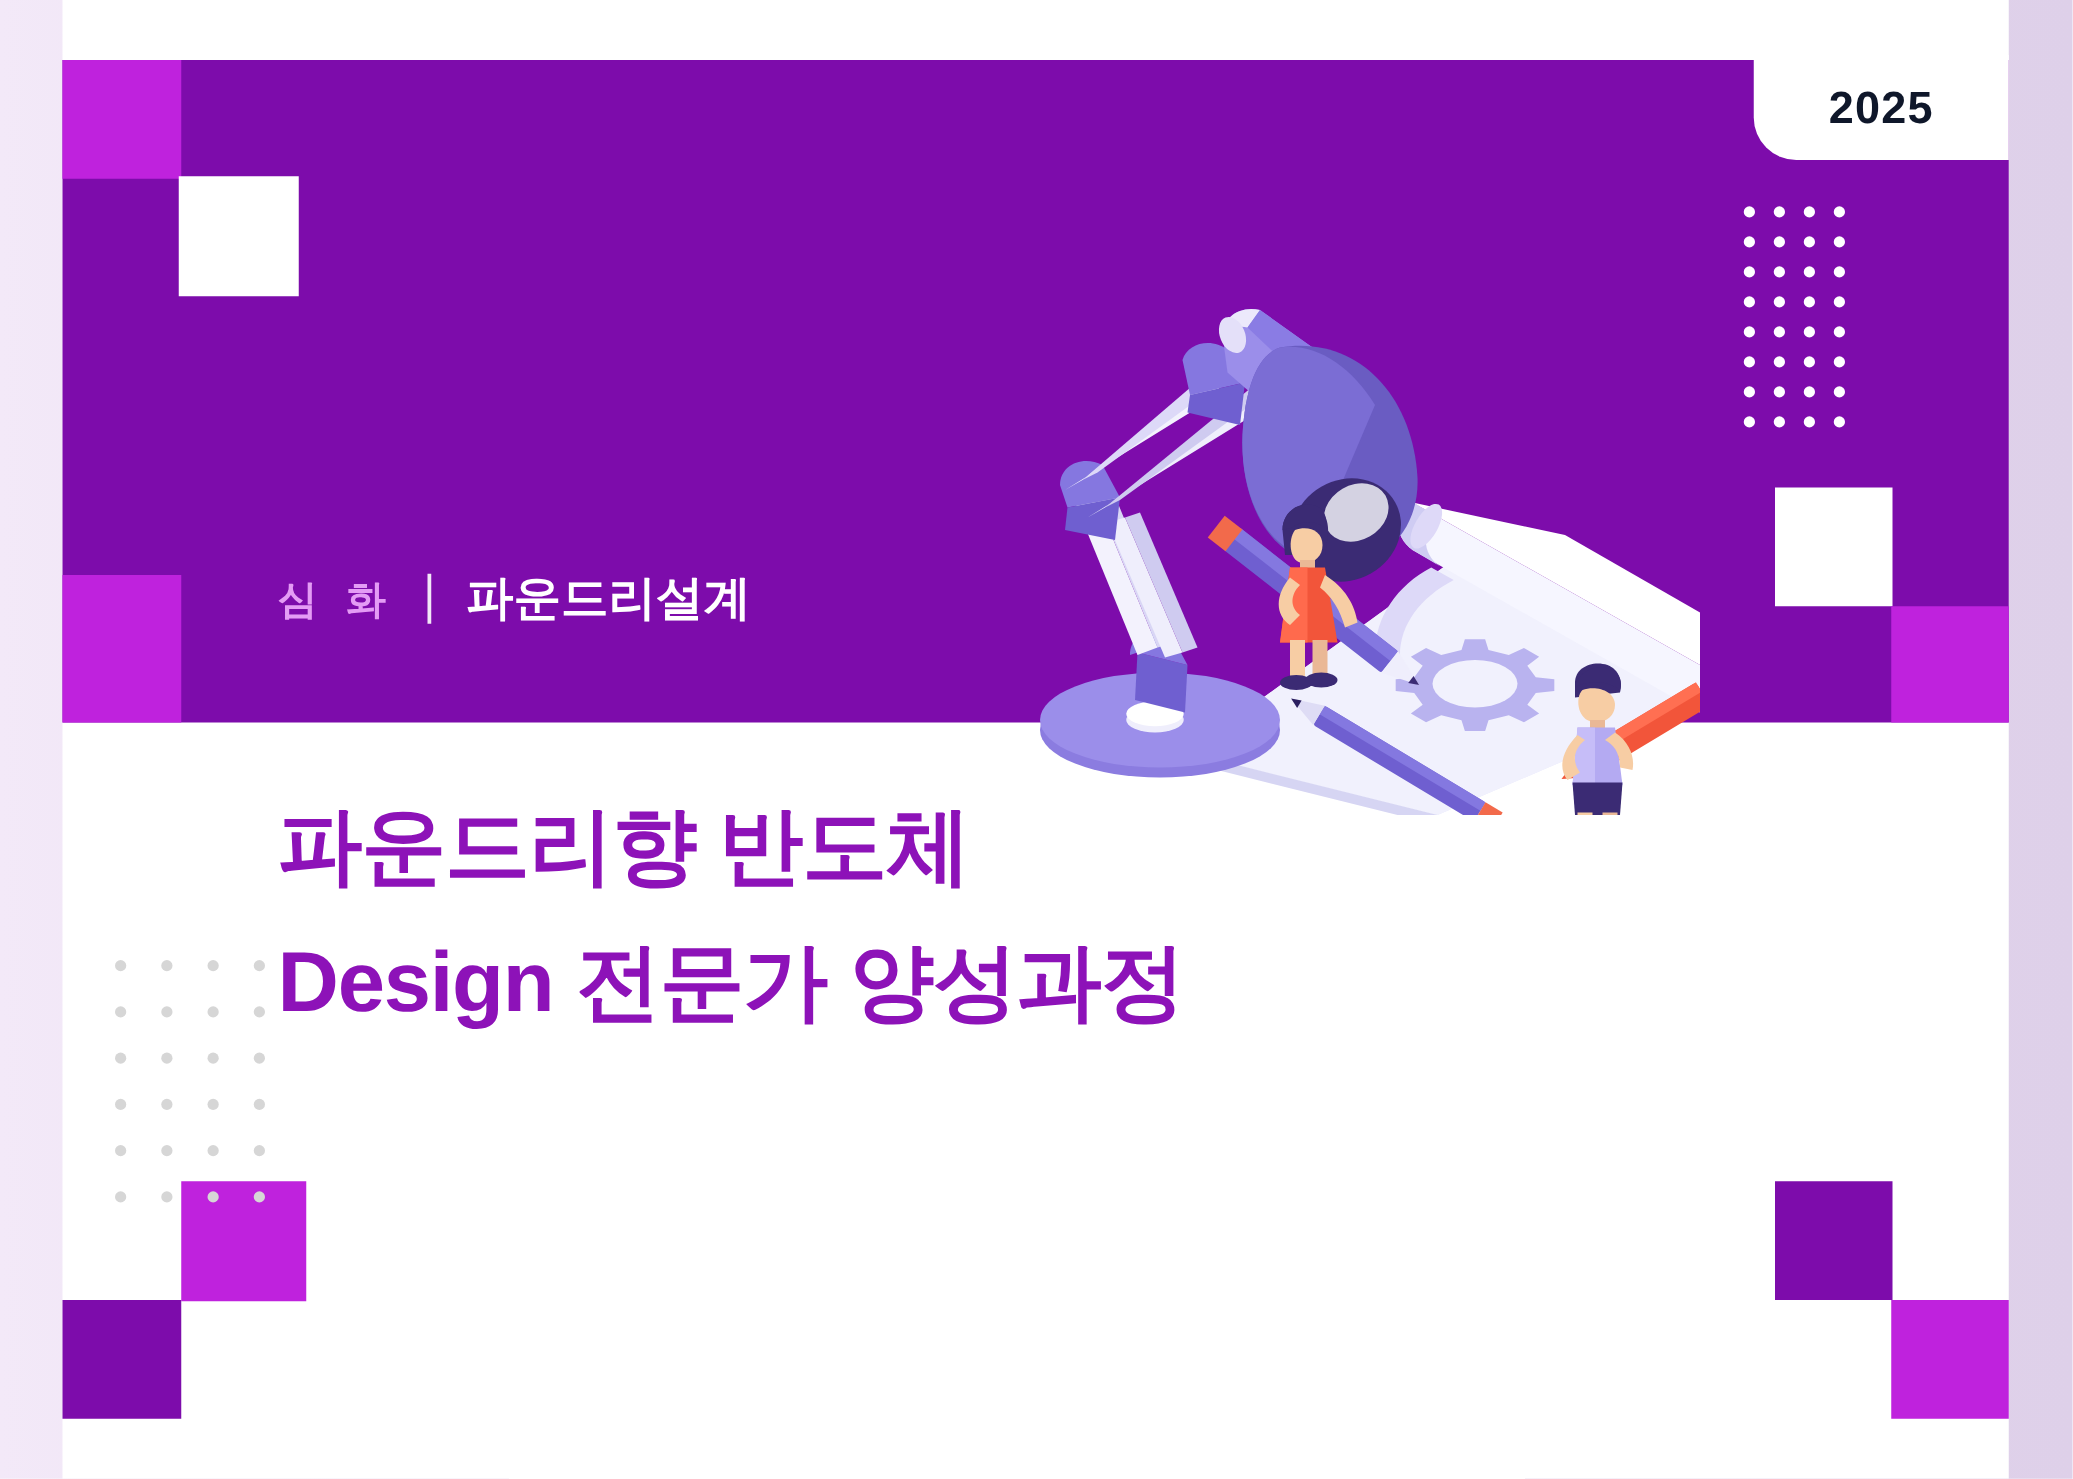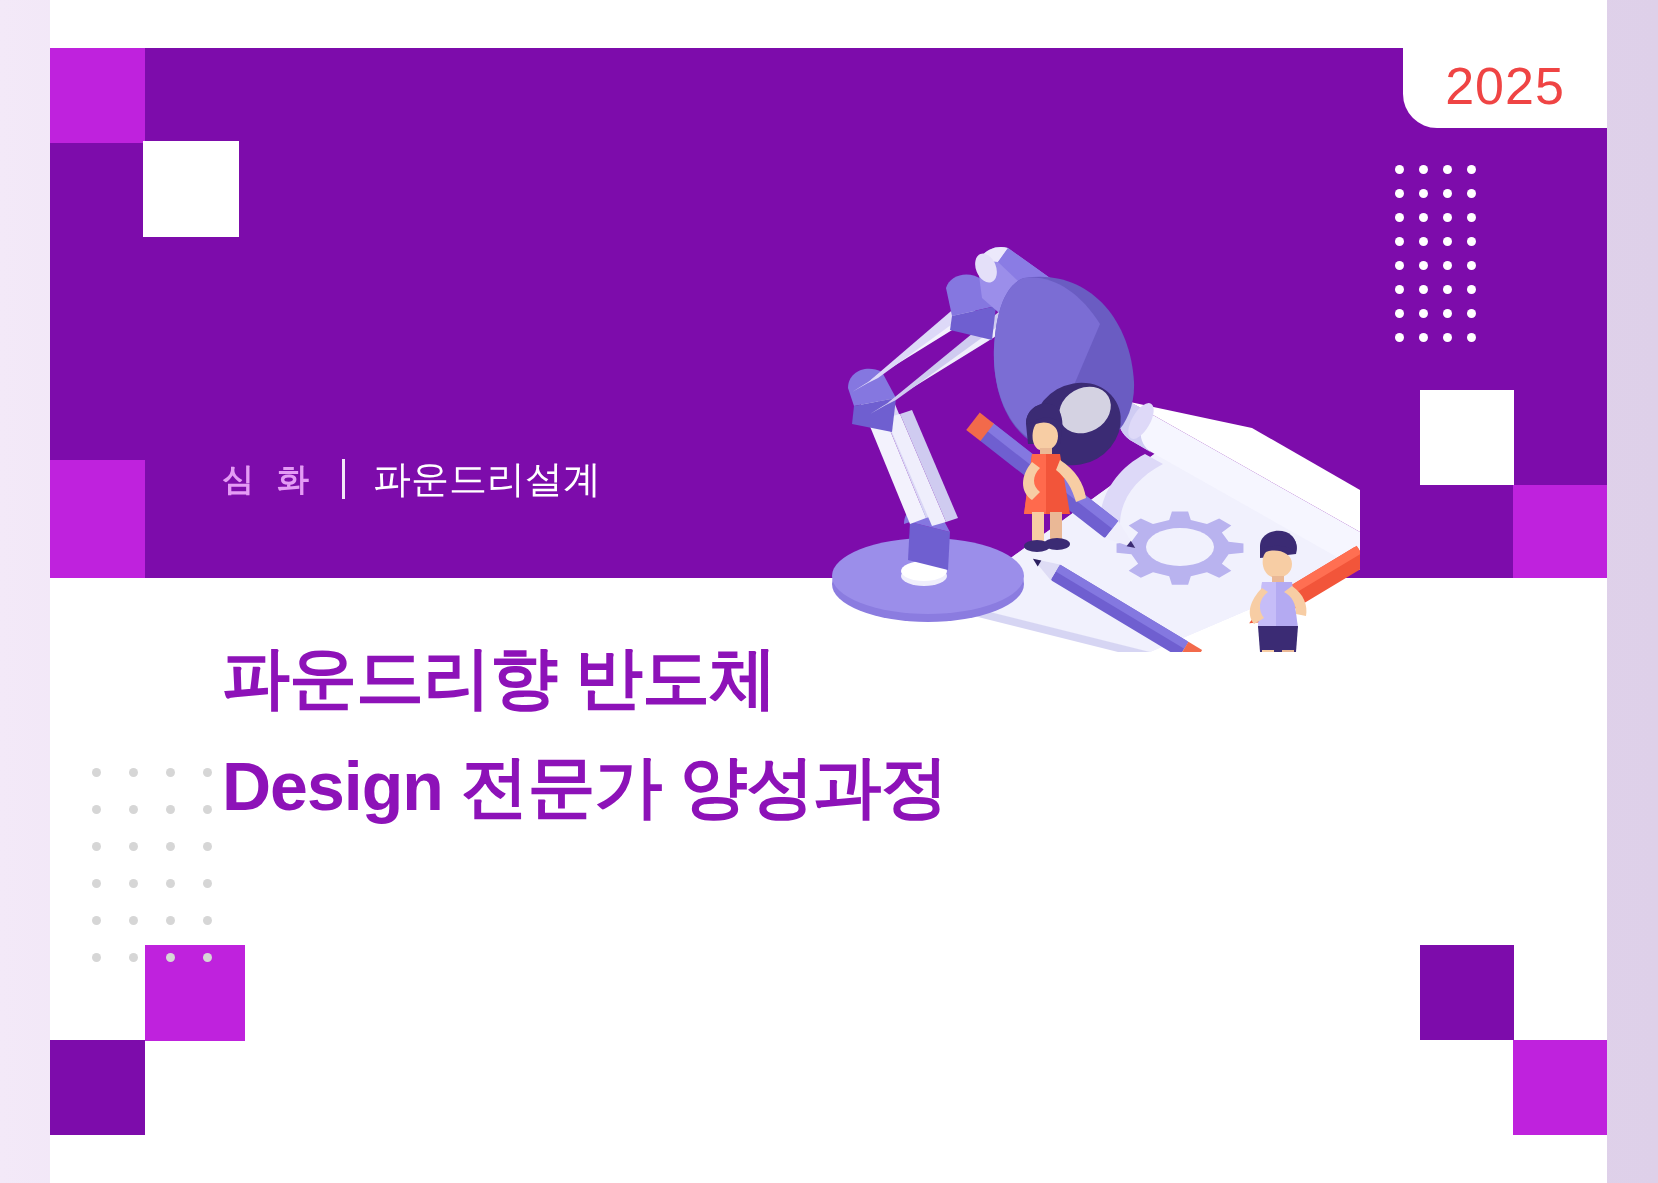--- a/index.html
+++ b/index.html
@@ -75,23 +75,23 @@
     top: 44px;
     width: 204px;
     height: 84px;
     background: #ffffff;
     border-radius: 0 0 0 34px;
     display: flex;
     align-items: center;
     justify-content: center;
   }
   .year-badge .year-text {
-    font-size: 52px;
-    font-weight: normal;
-    color: #ef4444;
+    font-size: 36px;
+    font-weight: bold;
+    color: #0f172a;
     letter-spacing: 1px;
     line-height: 1;
   }
 
   
   .dotgrid { position: absolute; }
   .dotgrid .dot-row { display: flex; }
   .dotgrid .dot {
     width: 9px; height: 9px;
     border-radius: 50%;
@@ -119,21 +119,21 @@
   }
   .subtitle .divider {
     width: 3px;
     height: 40px;
     background: #ffffff;
     margin: 0 28px 0 26px;
     opacity: .9;
   }
   .subtitle .track {
     font-size: 38px;
-    font-weight: normal;
+    font-weight: bold;
     color: #ffffff;
     letter-spacing: 0px;
     line-height: 1;
   }
 
   
   .title-block {
     position: absolute;
     left: 222px;
     top: 612px;

